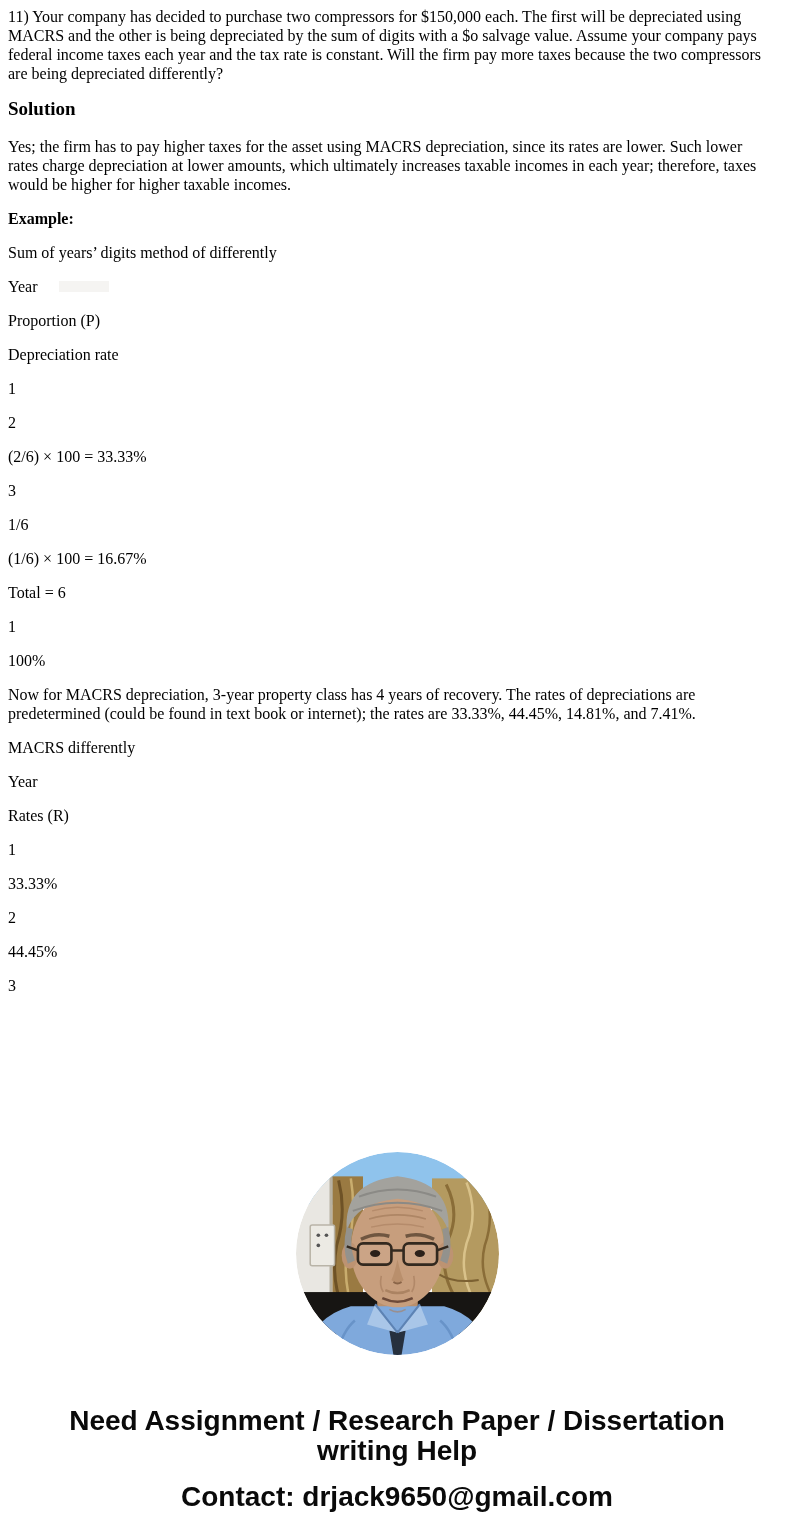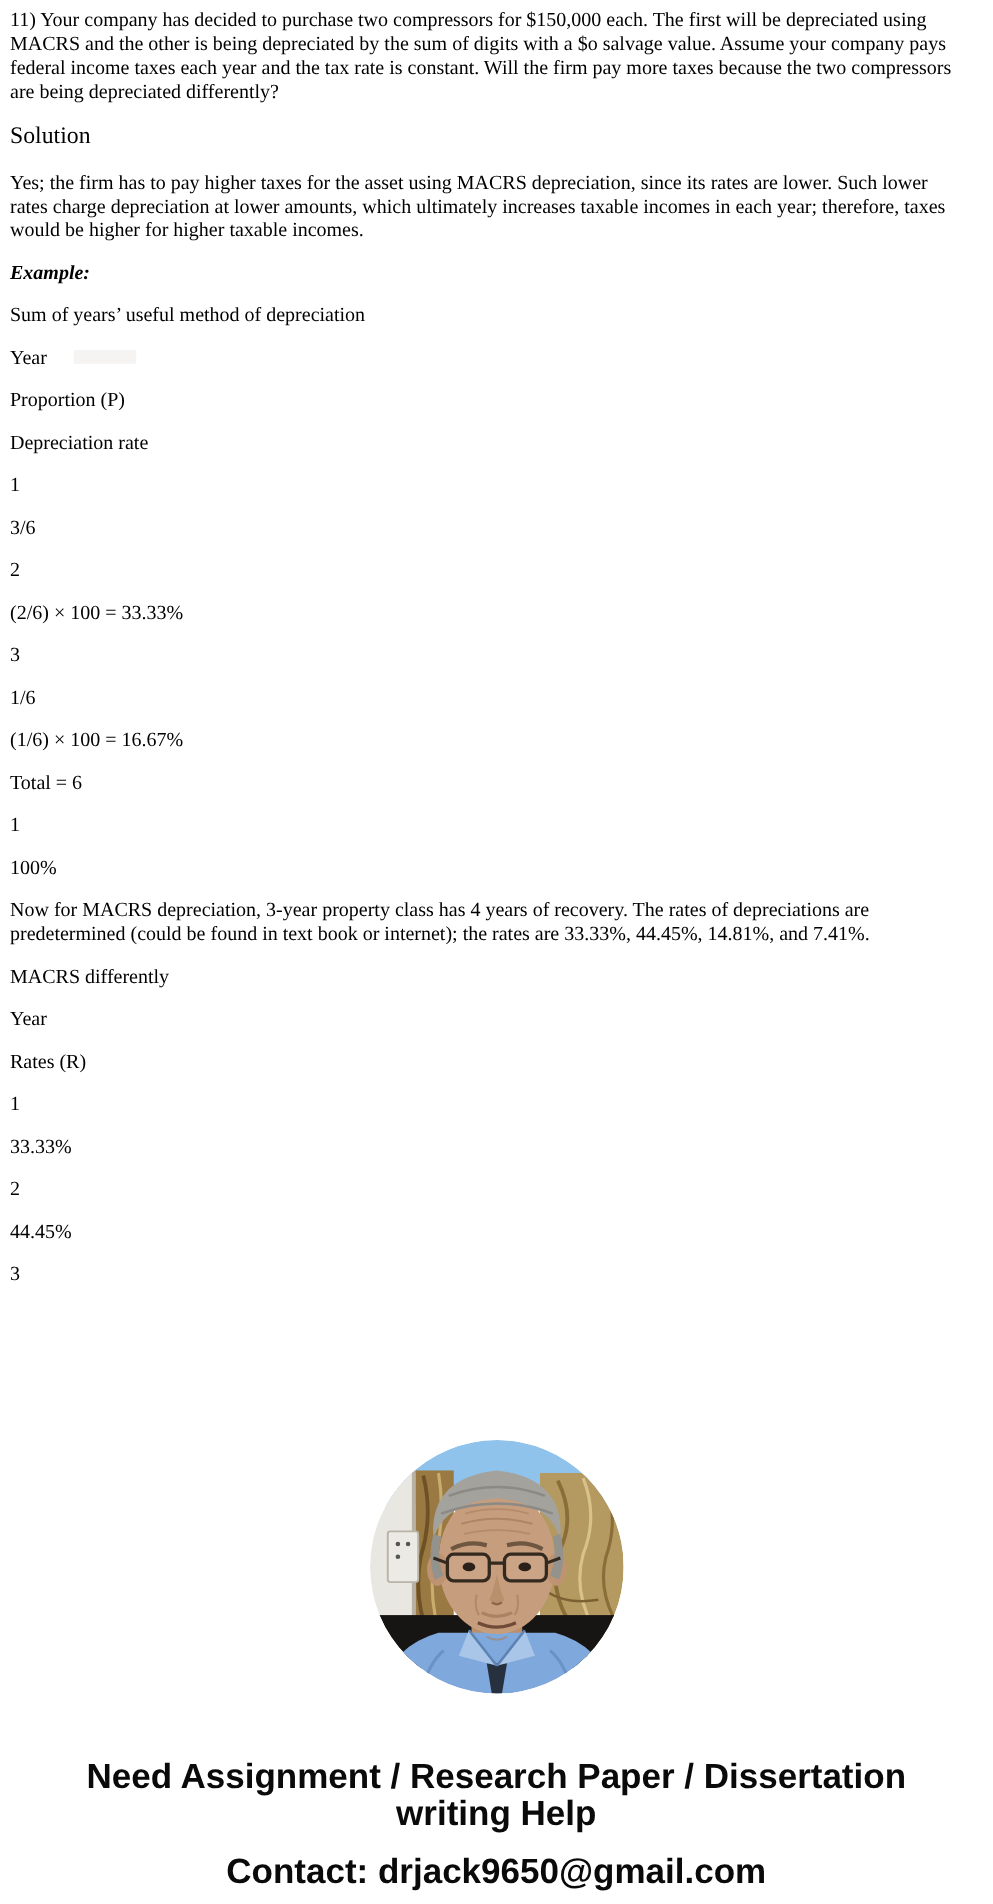--- a/index.html
+++ b/index.html
@@ -24,23 +24,23 @@
   .doc p {
     margin: 0 0 15px 0;
     font-size: 16px;
     line-height: 19px;
     max-width: 778px;
   }
   .doc h2 {
     margin: 3px 0 17px 0;
     font-size: 19px;
     line-height: 22px;
-    font-weight: normal;
+    font-weight: bold;
   }
-  .bold { font-weight: bold; font-style: italic; }
+  .bold { font-weight: bold; }
   .artifact {
     display: inline-block;
     width: 50px;
     height: 11px;
     margin-left: 22px;
     background: #f5f4f2;
     vertical-align: baseline;
   }
   .photo-wrap {
     width: 203px;
@@ -63,27 +63,26 @@
   .footer .contact { margin-top: 16px; }
 </style>
 </head>
 <body>
 
 <div class="doc">
   <p>11) Your company has decided to purchase two compressors for $150,000 each. The first will be depreciated using MACRS and the other is being depreciated by the sum of digits with a $o salvage value. Assume your company pays federal income taxes each year and the tax rate is constant. Will the firm pay more taxes because the two compressors are being depreciated differently?</p>
   <h2>Solution</h2>
   <p>Yes; the firm has to pay higher taxes for the asset using MACRS depreciation, since its rates are lower. Such lower rates charge depreciation at lower amounts, which ultimately increases taxable incomes in each year; therefore, taxes would be higher for higher taxable incomes.</p>
   <p class="bold">Example:</p>
-  <p>Sum of years’ useful method of depreciation</p>
+  <p>Sum of years’ digits method of differently</p>
 
   <p><span>Year</span><span class="artifact"></span></p>
   <p>Proportion (P)</p>
   <p>Depreciation rate</p>
   <p>1</p>
-  <p>3/6</p>
   <p>2</p>
   <p>(2/6) × 100 = 33.33%</p>
   <p>3</p>
   <p>1/6</p>
   <p>(1/6) × 100 = 16.67%</p>
   <p>Total = 6</p>
   <p>1</p>
   <p>100%</p>
 
   <p>Now for MACRS depreciation, 3-year property class has 4 years of recovery. The rates of depreciations are predetermined (could be found in text book or internet); the rates are 33.33%, 44.45%, 14.81%, and 7.41%.</p>

